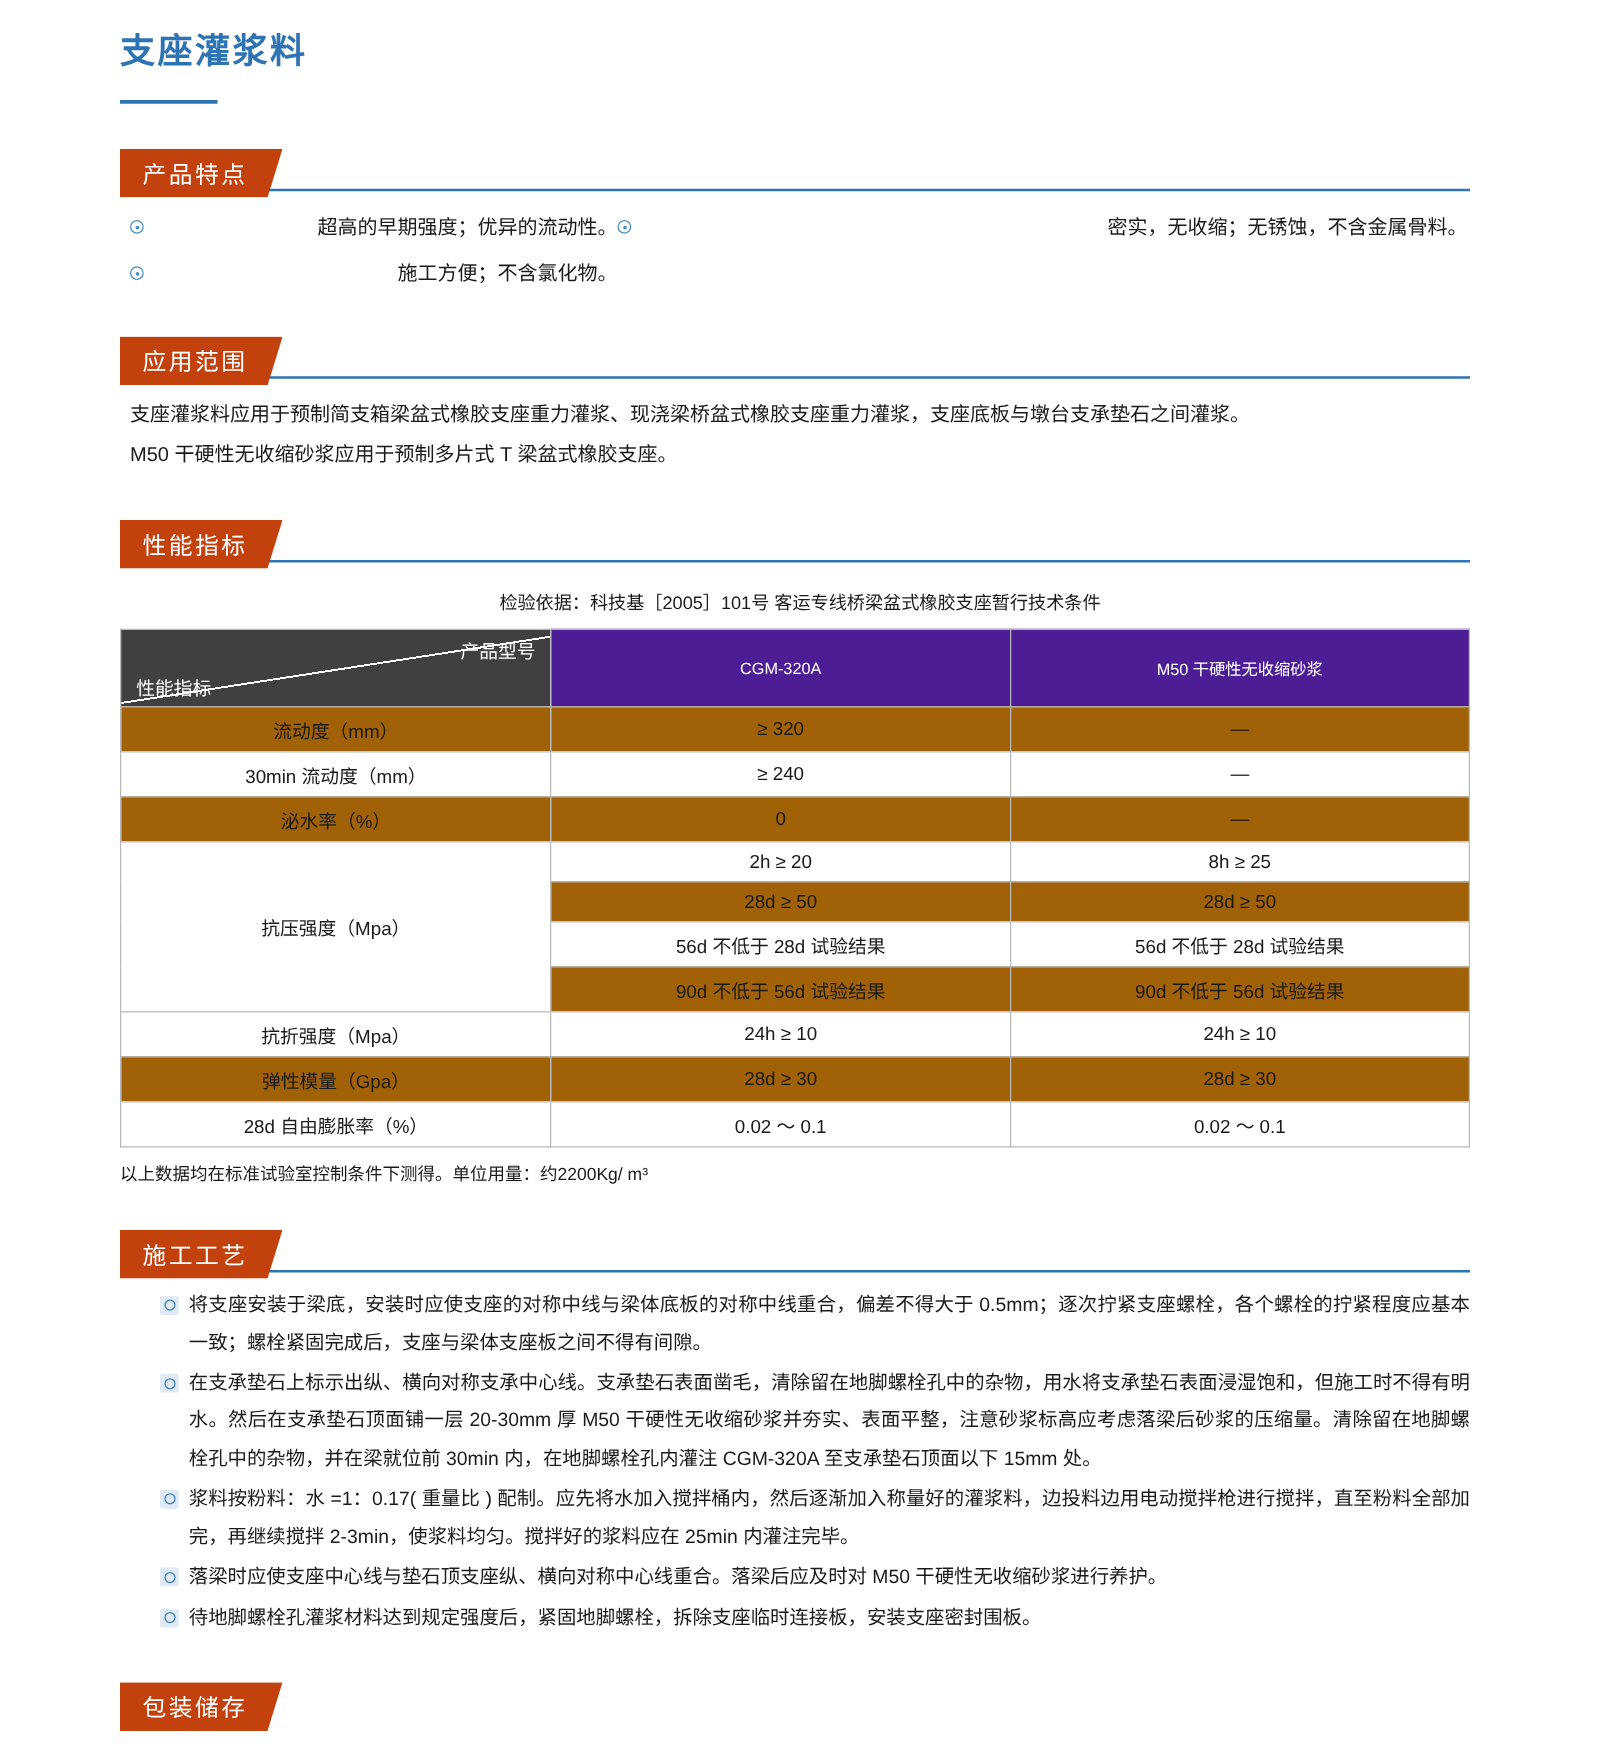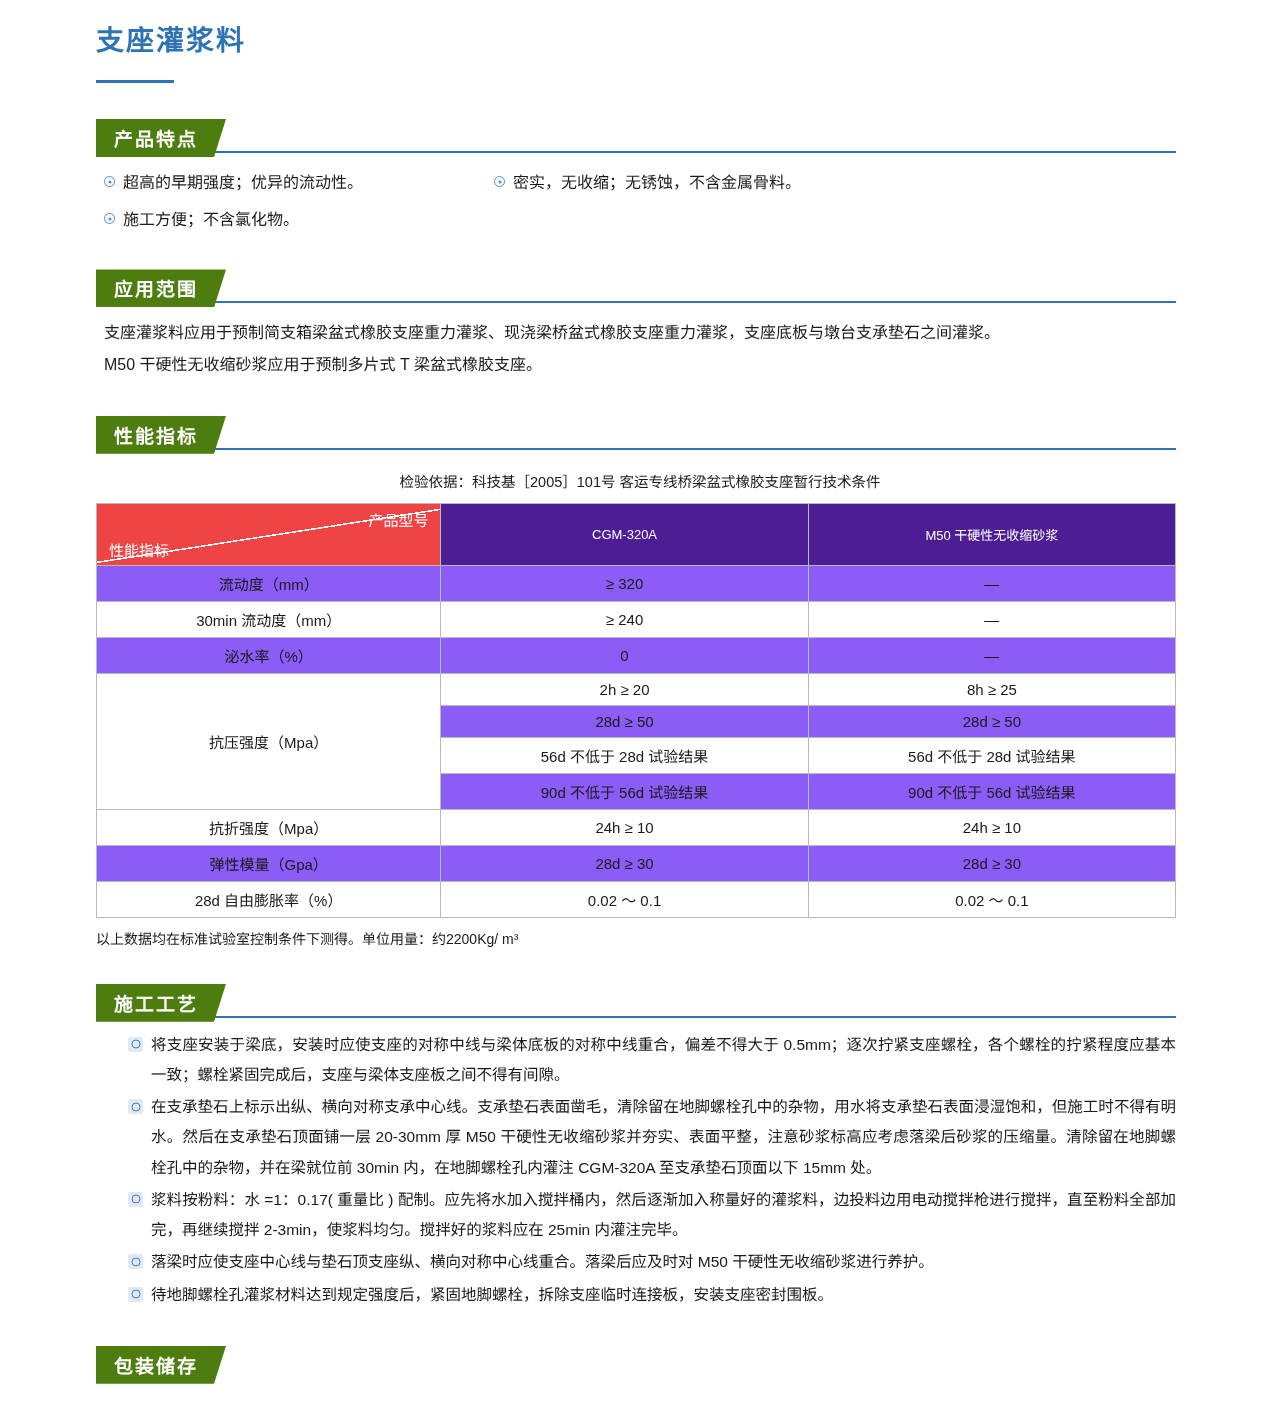--- a/index.html
+++ b/index.html
@@ -39,24 +39,24 @@
 
   
   .section-head {
     position: relative;
     margin: 36px 0 0 96px;
     width: 1080px;
     height: 34px;
   }
   .section-head .tab {
     display: inline-block;
-    background: #4d7c0f;
+    background: #c2410c;
     color: #ffffff;
     font-size: 19px;
-    font-weight: bold;
+    font-weight: normal;
     letter-spacing: 2px;
     padding: 5px 18px 6px 18px;
     position: relative;
     z-index: 2;
     clip-path: polygon(0 0, 100% 0, calc(100% - 12px) 100%, 0 100%);
     padding-right: 28px;
   }
   .section-head .rule {
     position: absolute;
     left: 0; right: 0; bottom: 0;
@@ -71,20 +71,21 @@
     width: 1070px;
     display: grid;
     grid-template-columns: 390px auto;
     row-gap: 10px;
     font-size: 16px;
   }
   .bullet {
     display: flex;
     align-items: flex-start;
     line-height: 1.7;
+    justify-content: space-between;
   }
   .dot {
     flex: 0 0 auto;
     display: inline-block;
     width: 11px; height: 11px;
     border: 1.6px solid #4a90c4;
     border-radius: 50%;
     margin: 7px 8px 0 0;
     position: relative;
   }
@@ -159,21 +160,21 @@
     padding: 7px 4px;
     font-weight: normal;
   }
   .hdr-cell {
     background: #4c1d95;
     color: #ffffff;
     height: 62px;
     font-size: 13px;
   }
   .diag {
-    background: #ef4444;
+    background: #404040;
     color: #ffffff;
     position: relative;
     height: 62px;
     padding: 0 !important;
   }
   .diag .lineDiag {
     position: absolute;
     left: 0; top: 0;
     width: 100%; height: 100%;
     overflow: hidden;
@@ -188,21 +189,21 @@
   .diag .tr-lab {
     position: absolute;
     right: 12px; top: 5px;
     font-size: 15px;
   }
   .diag .bl-lab {
     position: absolute;
     left: 12px; bottom: 5px;
     font-size: 15px;
   }
-  .row-gray td { background: #8b5cf6; }
+  .row-gray td { background: #a16207; }
   .row-white td { background: #ffffff; }
   .label-col { width: 345px; }
   .val-col { width: 368px; }
 
   .tbl-foot {
     margin: 10px 0 0 96px;
     font-size: 14px;
     width: 1080px;
   }
 </style>

